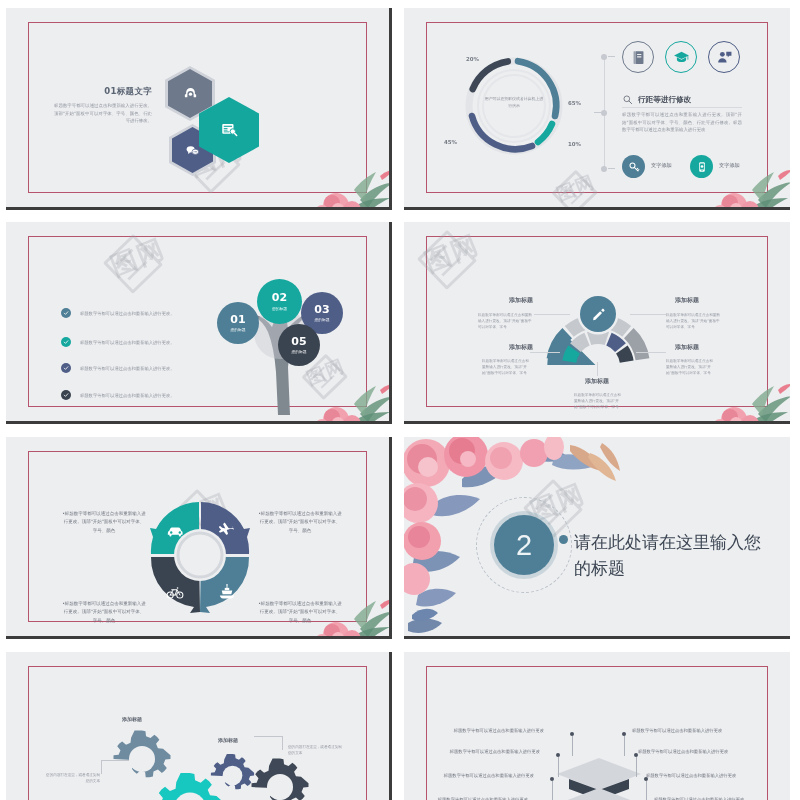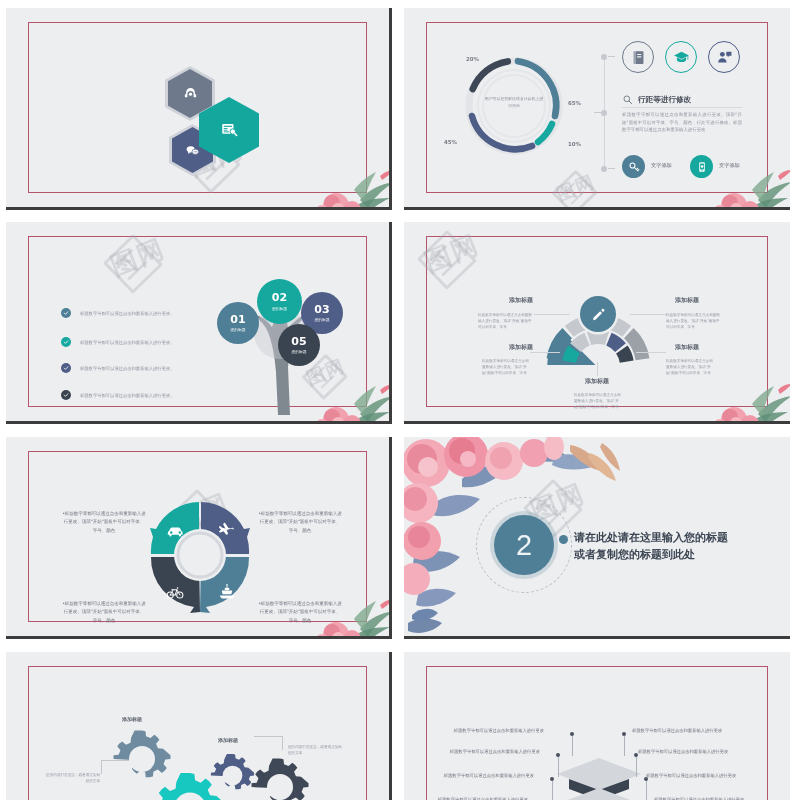--- a/index.html
+++ b/index.html
@@ -110,21 +110,21 @@
     position:absolute; border-radius:50%;
     border:1px dashed #b9c0c8;
   }
   .big-num {
     position:absolute; border-radius:50%;
     background:#4e7f96; color:#eef3f5;
     display:flex; align-items:center; justify-content:center;
     font-size:29px; font-weight:300;
     box-shadow:0 0 0 4px rgba(110,150,170,.28);
   }
-  .sec-title { position:absolute; color:#3c4653; font-size:11px; line-height:1.55; font-weight:bold;}
+  .sec-title { position:absolute; color:#3c4653; font-size:17px; line-height:1.55; font-weight:normal;}
   .lbl-dark { color:#5f6570; font-size:5px; font-weight:bold; }
   .pdot { position:absolute; width:4px; height:4px; border-radius:50%; background:#4a5260; }
   .pline { position:absolute; width:1px; background:#aeb3bb; }
   .ptxt { position:absolute; color:#6c727c; font-size:4.3px; line-height:1.75; }
 </style>
 </head>
 <body>
 
 <div class="deck">
 
@@ -241,20 +241,24 @@
         </svg>
   </div>
 
   <div class="hex-ring" style="left:193px; top:89px; width:60px; height:66px; background:#14a79e;"></div>
   <div class="hex" style="left:196px; top:92px; width:54px; height:60px; background:#14a79e;">
     <svg width="18" height="18" viewBox="0 0 24 24">
           <use href="#i-docsearch"></use>
         </svg>
   </div>
 
+  <div style="position:absolute; left:48px; top:78px; width:98px; text-align:right;">
+    <div class="zh ttl-slate">01标题文字</div>
+    <div class="zh body-sm" style="margin-top:4px; text-align:justify; text-align-last:right;">标题数字等都可以通过点击和重新输入进行更改。顶部"开始"面板中可以对字体、字号、颜色、行距等进行修改。</div>
+  </div>
 
 
 
   <div class="floral" style="left:296px; top:152px; width:96px; height:56px;">
     <svg width="96" height="56" viewBox="0 0 96 56">
       <path d="M58 40 C66 30 78 24 92 22 C80 30 72 38 66 48z" fill="#6f9a83" opacity=".9"></path>
       <path d="M54 46 C62 40 74 38 88 38 C76 44 68 50 62 56z" fill="#5f8f77" opacity=".85"></path>
       <path d="M52 30 C58 22 66 16 74 12 C68 22 64 32 62 42z" fill="#7faa8e" opacity=".8"></path>
       <circle cx="34" cy="46" r="13" fill="#f2a2ae"></circle>
       <circle cx="30" cy="43" r="8" fill="#e88798"></circle>
@@ -603,21 +607,20 @@
 
     <path d="M8 178 C16 170 28 170 34 176 C26 184 14 186 8 182z" fill="#6d86ad"></path>
   </svg>
 
   <div class="big-num-ring" style="left:72px; top:60px; width:96px; height:96px;"></div>
   <div class="big-num" style="left:90px; top:78px; width:60px; height:60px;">2</div>
 
   <div style="position:absolute; left:155px; top:98px; width:9px; height:9px; border-radius:50%; background:#4e7f96;"></div>
   <div class="zh sec-title" style="left:170px; top:92px; width:200px;">
     <div>请在此处请在这里输入您的标题</div>
-    <div>或者复制您的标题到此处</div>
   </div>
 </div>
 
 <div class="slide s-col-l s-row-4 sep-r">
   <div class="frame"></div>
 
   <div class="zh lbl-dark" style="position:absolute; left:116px; top:64px;">添加标题</div>
   <div class="zh lbl-dark" style="position:absolute; left:212px; top:85px;">添加标题</div>
 
   <svg style="position:absolute; left:105px; top:76px;" width="62" height="62" viewBox="0 0 100 100">

